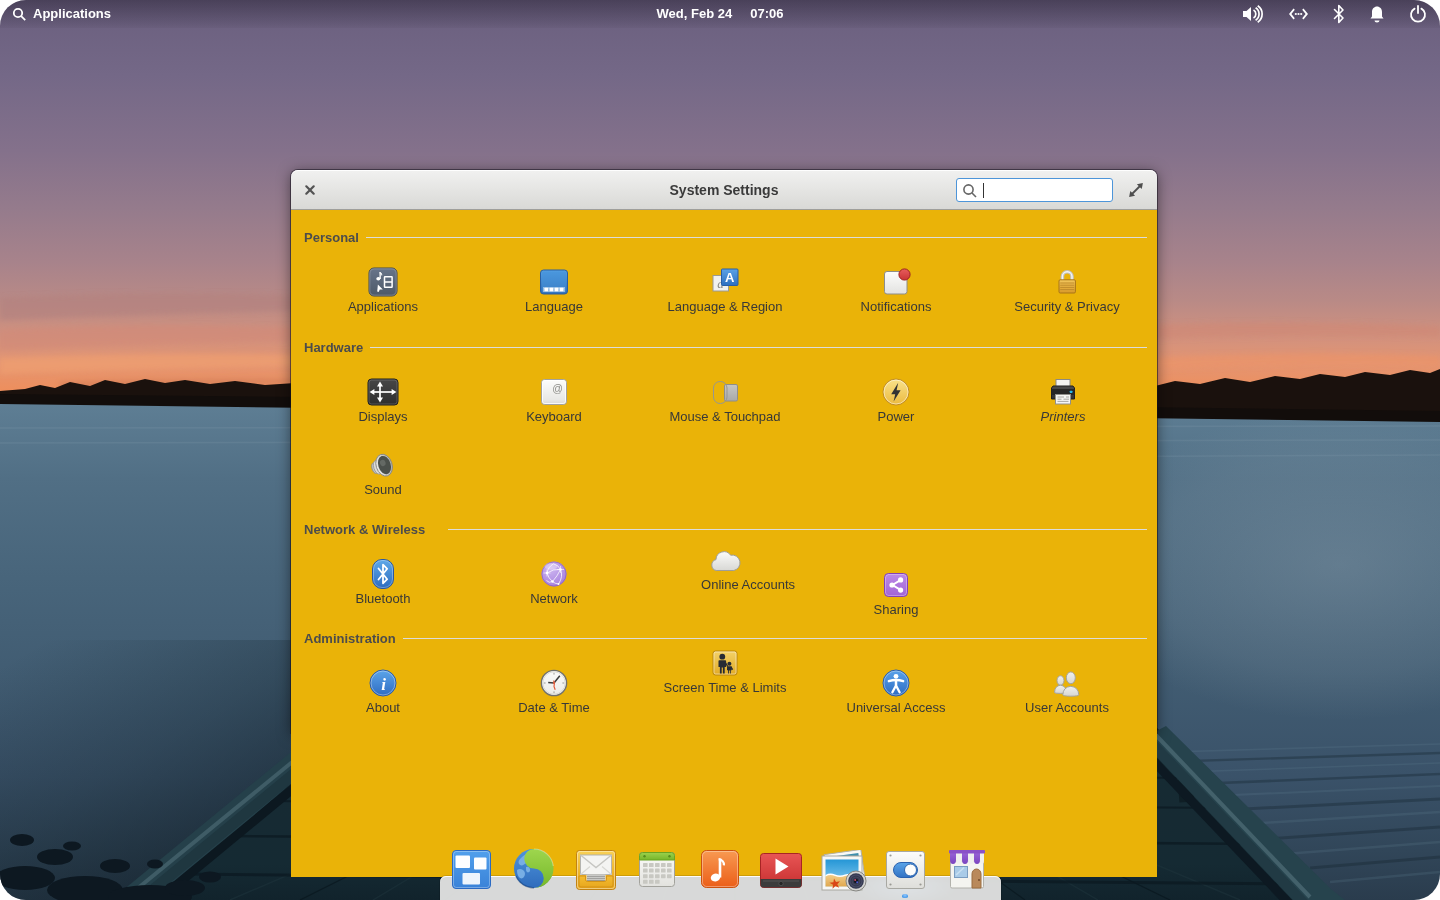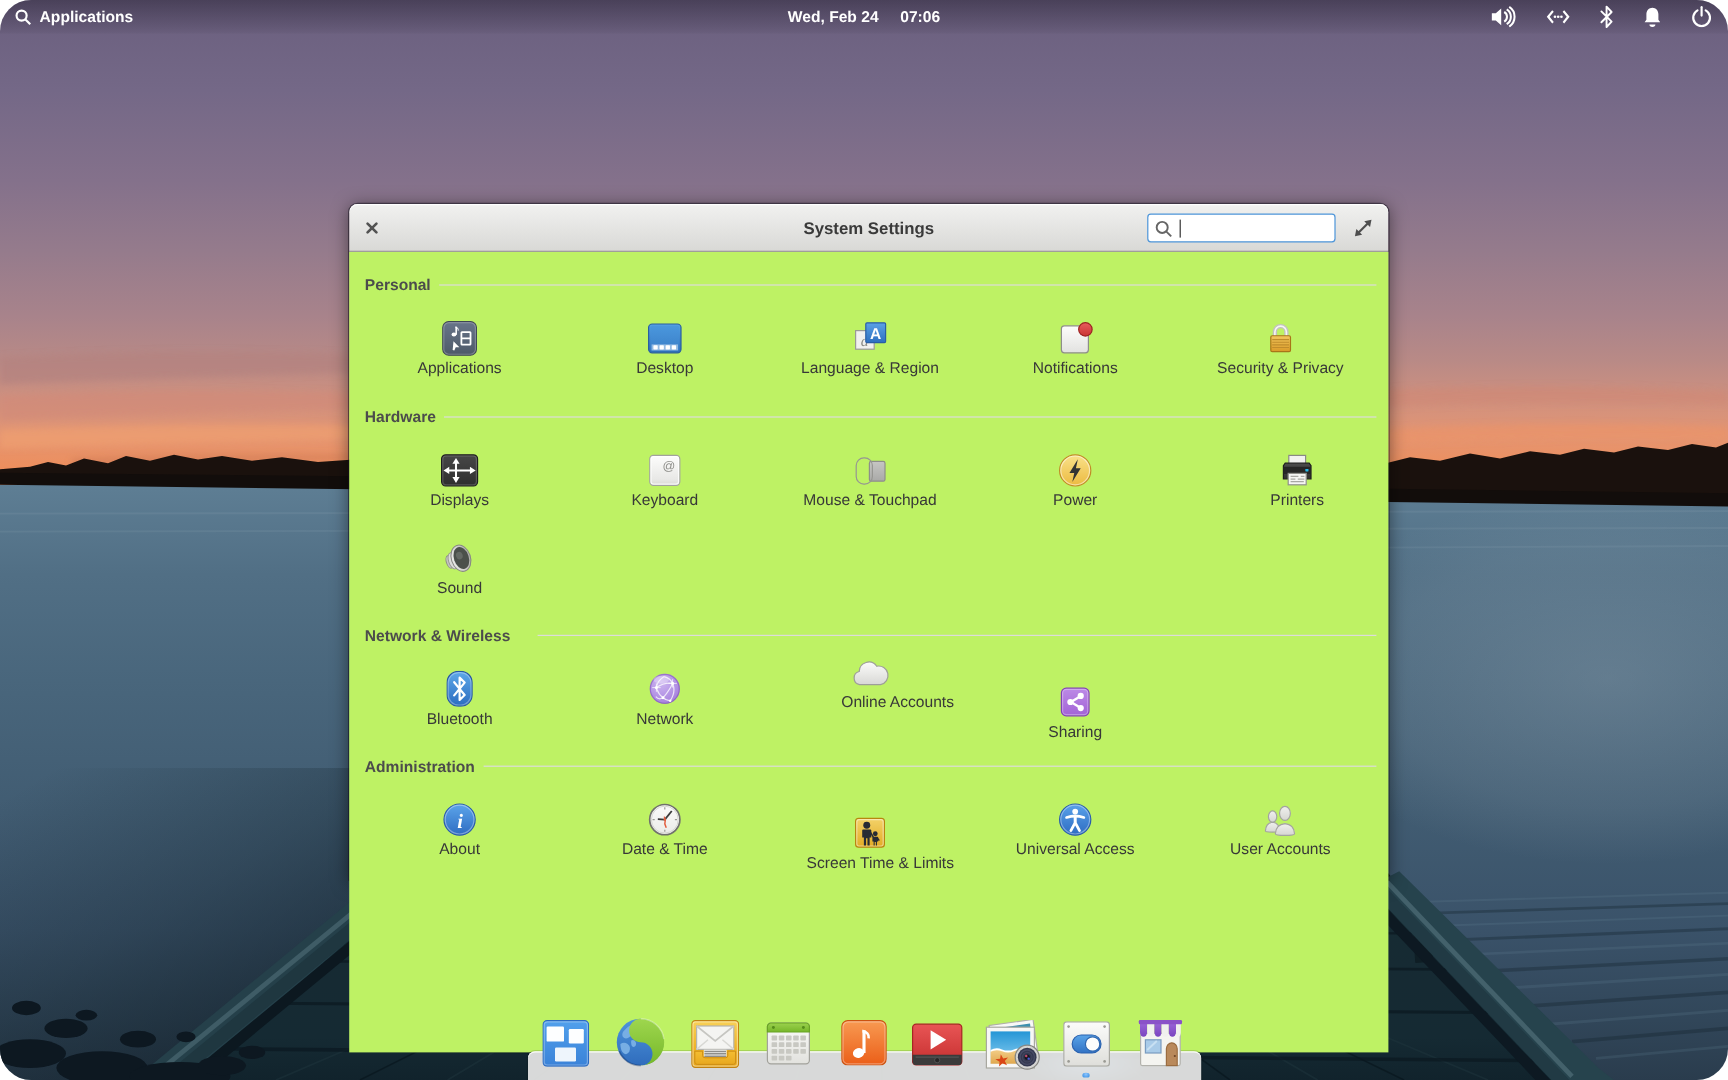--- a/index.html
+++ b/index.html
@@ -13,21 +13,21 @@
 #panel .clock { position:absolute; left:0; right:0; top:0; height:28px; line-height:28px; text-align:center; font-size:13px; font-weight:bold; }
 #panel svg { position:absolute; top:0; }
 
 
 #win { position:absolute; left:291px; top:170px; width:866px; height:563px; z-index:20; border-radius:7px 7px 0 0; box-shadow:0 2px 14px rgba(0,0,0,0.5), 0 0 0 1px rgba(30,25,40,0.55); }
 #titlebar { position:absolute; left:0; top:0; width:100%; height:40px; border-radius:7px 7px 0 0; background:linear-gradient(to bottom, #f1f1f0, #d9d9d6); border-bottom:1px solid #9f9f9b; box-shadow:inset 0 1px 0 rgba(255,255,255,0.9); }
 #titlebar .close { position:absolute; left:11px; top:12px; width:16px; height:16px; }
 #titlebar .title { position:absolute; left:0; right:0; top:0; height:40px; line-height:40px; text-align:center; font-size:14px; font-weight:bold; color:#3a3a3a; }
 #searchbox { position:absolute; right:44px; top:8px; width:157px; height:24px; background:#fff; border:1px solid #4d95d9; border-radius:3px; }
 #maxicon { position:absolute; right:12px; top:11px; }
-#body { position:absolute; left:0; top:40px; width:100%; height:667px; background:#bef264; }
+#body { position:absolute; left:0; top:40px; width:100%; height:667px; background:#eab308; }
 
 .sechdr { position:absolute; left:13px; right:10px; height:16px; display:flex; align-items:center; }
 .sechdr span { font-size:13px; font-weight:bold; color:#4c4c4c; white-space:nowrap; }
 .sechdr i { flex:1; height:0; border-top:1px solid #dcdcda; margin-left:7px; }
 
 .item { position:absolute; width:140px; text-align:center; }
 .item .ic { display:flex; justify-content:center; align-items:center; height:32px; }
 .item .lb { margin-top:1px; font-size:13px; color:#383838; }
 
 
@@ -298,21 +298,21 @@
         <rect x="3" y="4.5" width="24" height="21" rx="1.5" fill="url(#gdesk2)"></rect>
         <rect x="4" y="20" width="22" height="5" fill="rgba(255,255,255,0.45)"></rect>
         <g fill="#fff">
           <rect x="5.5" y="20.8" width="3.6" height="3.4" rx="0.5"></rect>
           <rect x="10.6" y="20.8" width="3.6" height="3.4" rx="0.5"></rect>
           <rect x="15.7" y="20.8" width="3.6" height="3.4" rx="0.5"></rect>
           <rect x="20.8" y="20.8" width="3.6" height="3.4" rx="0.5"></rect>
         </g>
       </svg>
           </div>
-      <div class="lb">Desktop</div>
+      <div class="lb">Language</div>
     </div>
 
     <div class="item" style="left:364px; top:56px;">
       <div class="ic">
             <svg width="30" height="30" viewBox="0 0 30 30">
         <defs>
                 <linearGradient id="glang" x1="0" y1="0" x2="0" y2="1">
                   <stop offset="0" stop-color="#5ba2e6"></stop>
                   <stop offset="1" stop-color="#2d6fc0"></stop>
                 </linearGradient>
@@ -446,21 +446,21 @@
                 </linearGradient>
               </defs>
         <circle cx="15" cy="15" r="13" fill="url(#gpow)" stroke="#c08c26"></circle>
         <circle cx="15" cy="15" r="12" fill="none" stroke="rgba(255,255,255,0.5)"></circle>
         <path d="M17.2,5.8 L10.2,17.2 L14.2,17.2 L12.6,24.6 L19.6,13.2 L15.6,13.2 Z" fill="#333333"></path>
       </svg>
           </div>
       <div class="lb">Power</div>
     </div>
 
-    <div class="item" style="left:720px; top:166px;">
+    <div class="item" style="left:702px; top:166px;font-style:italic;">
       <div class="ic">
             <svg width="30" height="30" viewBox="0 0 30 30">
         <defs>
                 <linearGradient id="gprn" x1="0" y1="0" x2="0" y2="1">
                   <stop offset="0" stop-color="#4c4c4c"></stop>
                   <stop offset="1" stop-color="#303030"></stop>
                 </linearGradient>
               </defs>
         <rect x="8" y="2.5" width="14" height="8" fill="#f2f2f0" stroke="#8a8a86"></rect>
         <path d="M5,9 L25,9 L26.5,11 L26.5,22 L3.5,22 L3.5,11 Z" fill="url(#gprn)" stroke="#1e1e1e"></path>
@@ -643,21 +643,21 @@
               </g>
         <line x1="15" y1="15" x2="20.8" y2="7.8" stroke="#3c3c3c" stroke-width="1.5"></line>
         <line x1="15" y1="15" x2="9.2" y2="14.6" stroke="#3c3c3c" stroke-width="1.5"></line>
         <path d="M14.6,12.5 L15.4,15.5 L15,18.5 L16.2,21.8" fill="none" stroke="#e25b3c" stroke-width="1.2"></path>
         <circle cx="15" cy="15" r="1" fill="#e25b3c"></circle>
         </svg>
           </div>
       <div class="lb">Date &amp; Time</div>
     </div>
 
-    <div class="item" style="left:364px; top:468px;text-align:right;">
+    <div class="item" style="left:364px; top:437px;">
       <div class="ic">
             <svg width="30" height="30" viewBox="0 0 30 30">
         <defs>
                 <linearGradient id="gstl" x1="0" y1="0" x2="0" y2="1">
                   <stop offset="0" stop-color="#f3d269"></stop>
                   <stop offset="1" stop-color="#e2ab25"></stop>
                 </linearGradient>
               </defs>
         <rect x="3" y="3" width="24" height="24" rx="2.5" fill="url(#gstl)" stroke="#b8860f"></rect>
         <rect x="4" y="4" width="22" height="22" rx="1.8" fill="none" stroke="rgba(255,255,255,0.45)"></rect>

